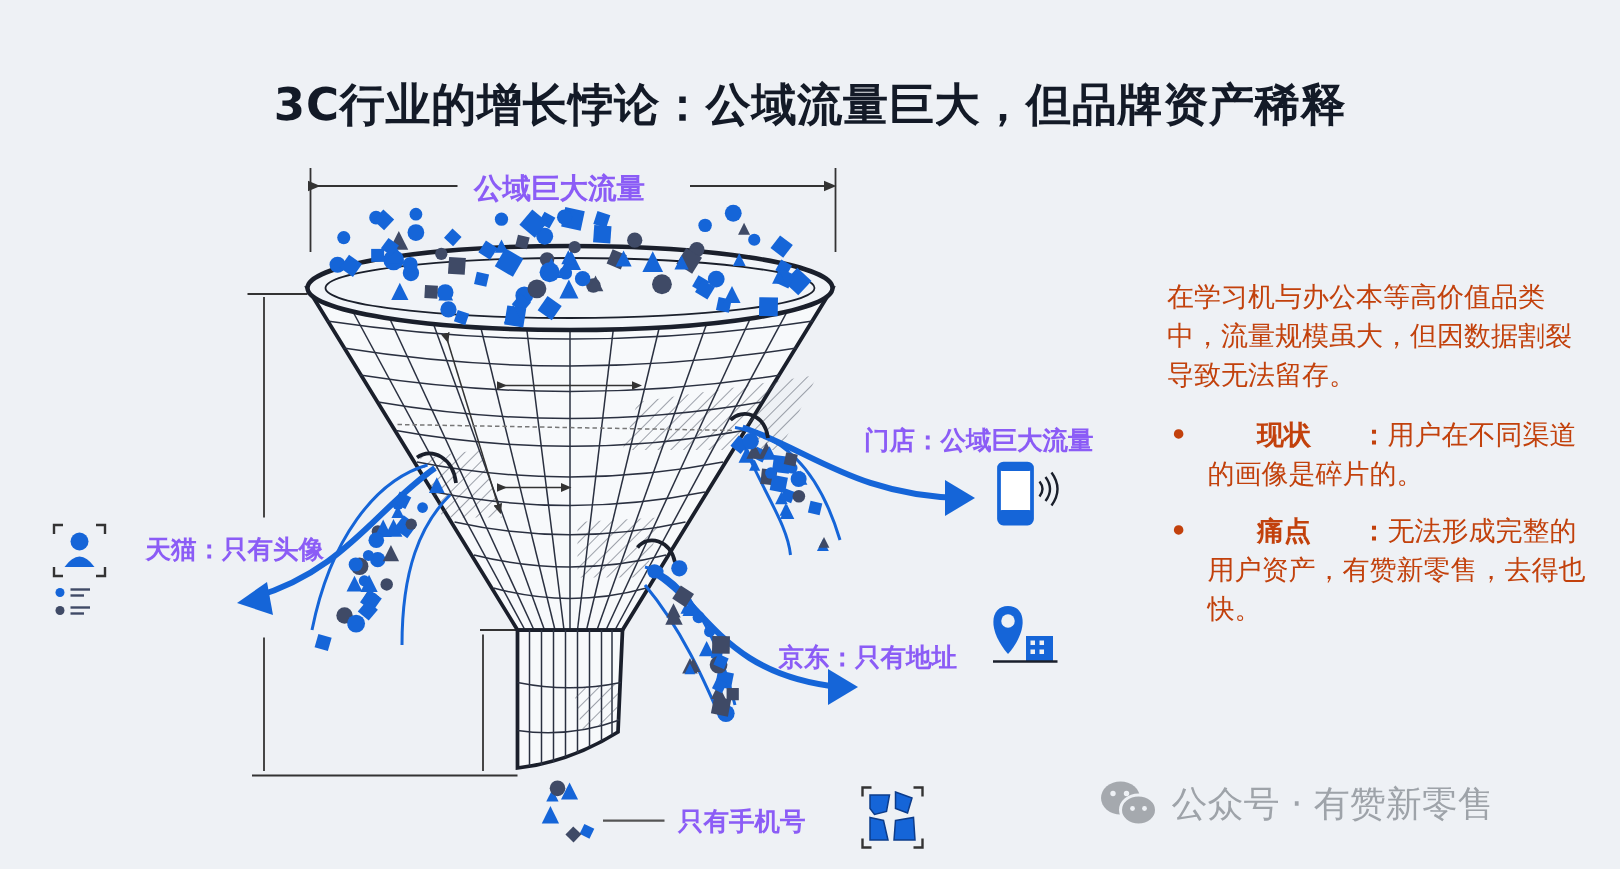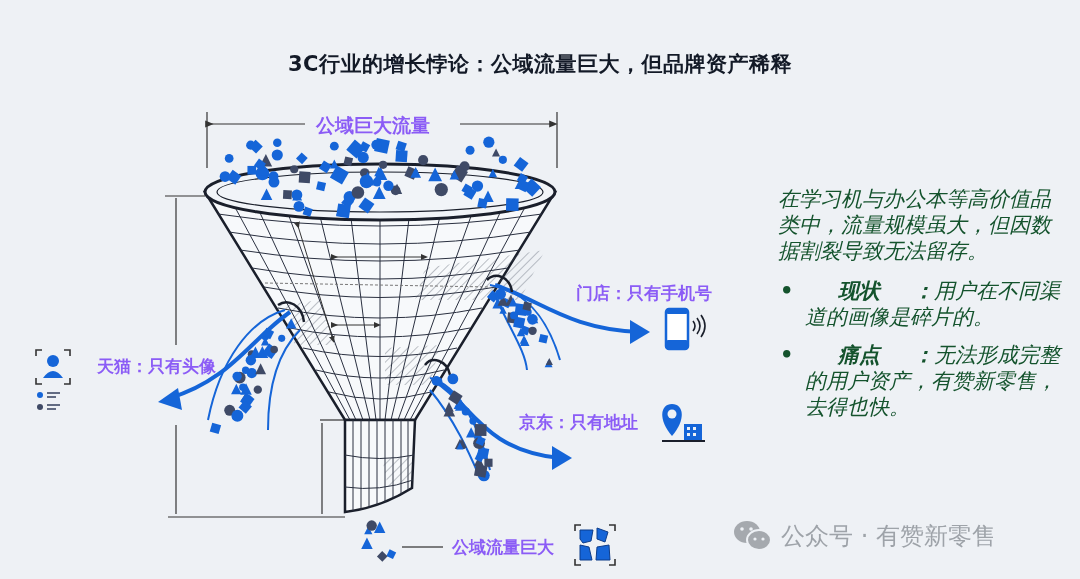--- a/index.html
+++ b/index.html
@@ -1,20 +1,20 @@
 <!DOCTYPE html>
 <html><head>
 <meta charset="utf-8">
 <style>
   html,body{margin:0;padding:0;}
   body{width:1080px;height:579px;background:#eef1f5;position:relative;overflow:hidden;font-family:"DejaVu Sans","Liberation Sans",sans-serif;color:#1a1f2b;}
-  .title{position:absolute;left:0;right:0;top:50px;text-align:center;font-size:21px;font-weight:bold;color:#131a27;letter-spacing:0.5px;}
+  .title{position:absolute;left:0;right:0;top:50px;text-align:center;font-size:30px;font-weight:bold;color:#131a27;letter-spacing:0.5px;}
   svg.diagram{position:absolute;left:0;top:0;}
   .lbl{position:absolute;font-size:17px;font-weight:bold;color:#8b5cf6;white-space:nowrap;}
-  .side{position:absolute;left:778px;top:186px;width:285px;font-size:21px;line-height:26px;color:#14532d;font-style:italic;}
+  .side{position:absolute;left:778px;top:186px;width:285px;font-size:18px;line-height:26px;color:#c2410c;}
   .side p{margin:0 0 14px 0;}
   .side ul{margin:0;padding:0;list-style:none;}
   .side li{position:relative;padding-left:27px;margin-bottom:12px;}
   .side li .dot{position:absolute;left:2px;top:0;font-weight:bold;}
   .side li b{font-weight:bold;margin-left:33px;}
   .wm{position:absolute;left:733px;top:520px;font-size:24px;color:#9ea3a9;display:flex;align-items:center;gap:8px;text-align:right;}
 </style>
 </head>
 <body>
 
@@ -333,23 +333,23 @@
     <path d="M22,3 L33,7 L30,17 L22,14 Z" fill="#1565d8" stroke="#0d3c8a" stroke-width="1"></path>
     <path d="M5,20 L14,22 L17,35 L5,35 Z" fill="#1565d8" stroke="#0d3c8a" stroke-width="1"></path>
     <path d="M22,22 L34,20 L35,35 L21,35 Z" fill="#1565d8" stroke="#0d3c8a" stroke-width="1"></path>
   </g>
 
   <line x1="402" y1="547" x2="443" y2="547" stroke="#555" stroke-width="1.5"></line>
 </svg>
 
 <div class="lbl" style="left:316px;top:113px;font-size:19px;">公域巨大流量</div>
 <div class="lbl" style="left:97px;top:355px;">天猫：只有头像</div>
-<div class="lbl" style="left:576px;top:282px;">门店：只有手机号</div>
-<div class="lbl" style="left:519px;top:411px;">京东：只有地址</div>
-<div class="lbl" style="left:452px;top:536px;">公域流量巨大</div>
+<div class="lbl" style="left:576px;top:282px;">门店：公域巨大流量</div>
+<div class="lbl" style="left:519px;top:427px;">京东：只有地址</div>
+<div class="lbl" style="left:452px;top:536px;">只有手机号</div>
 
 <div class="side">
   <p>在学习机与办公本等高价值品类中，流量规模虽大，但因数据割裂导致无法留存。</p>
   <ul>
     <li>
       <span class="dot">•</span>
       <b>现状</b><b>：</b><span>用户在不同渠道的画像是碎片的。</span>
     </li>
     <li>
       <span class="dot">•</span>

